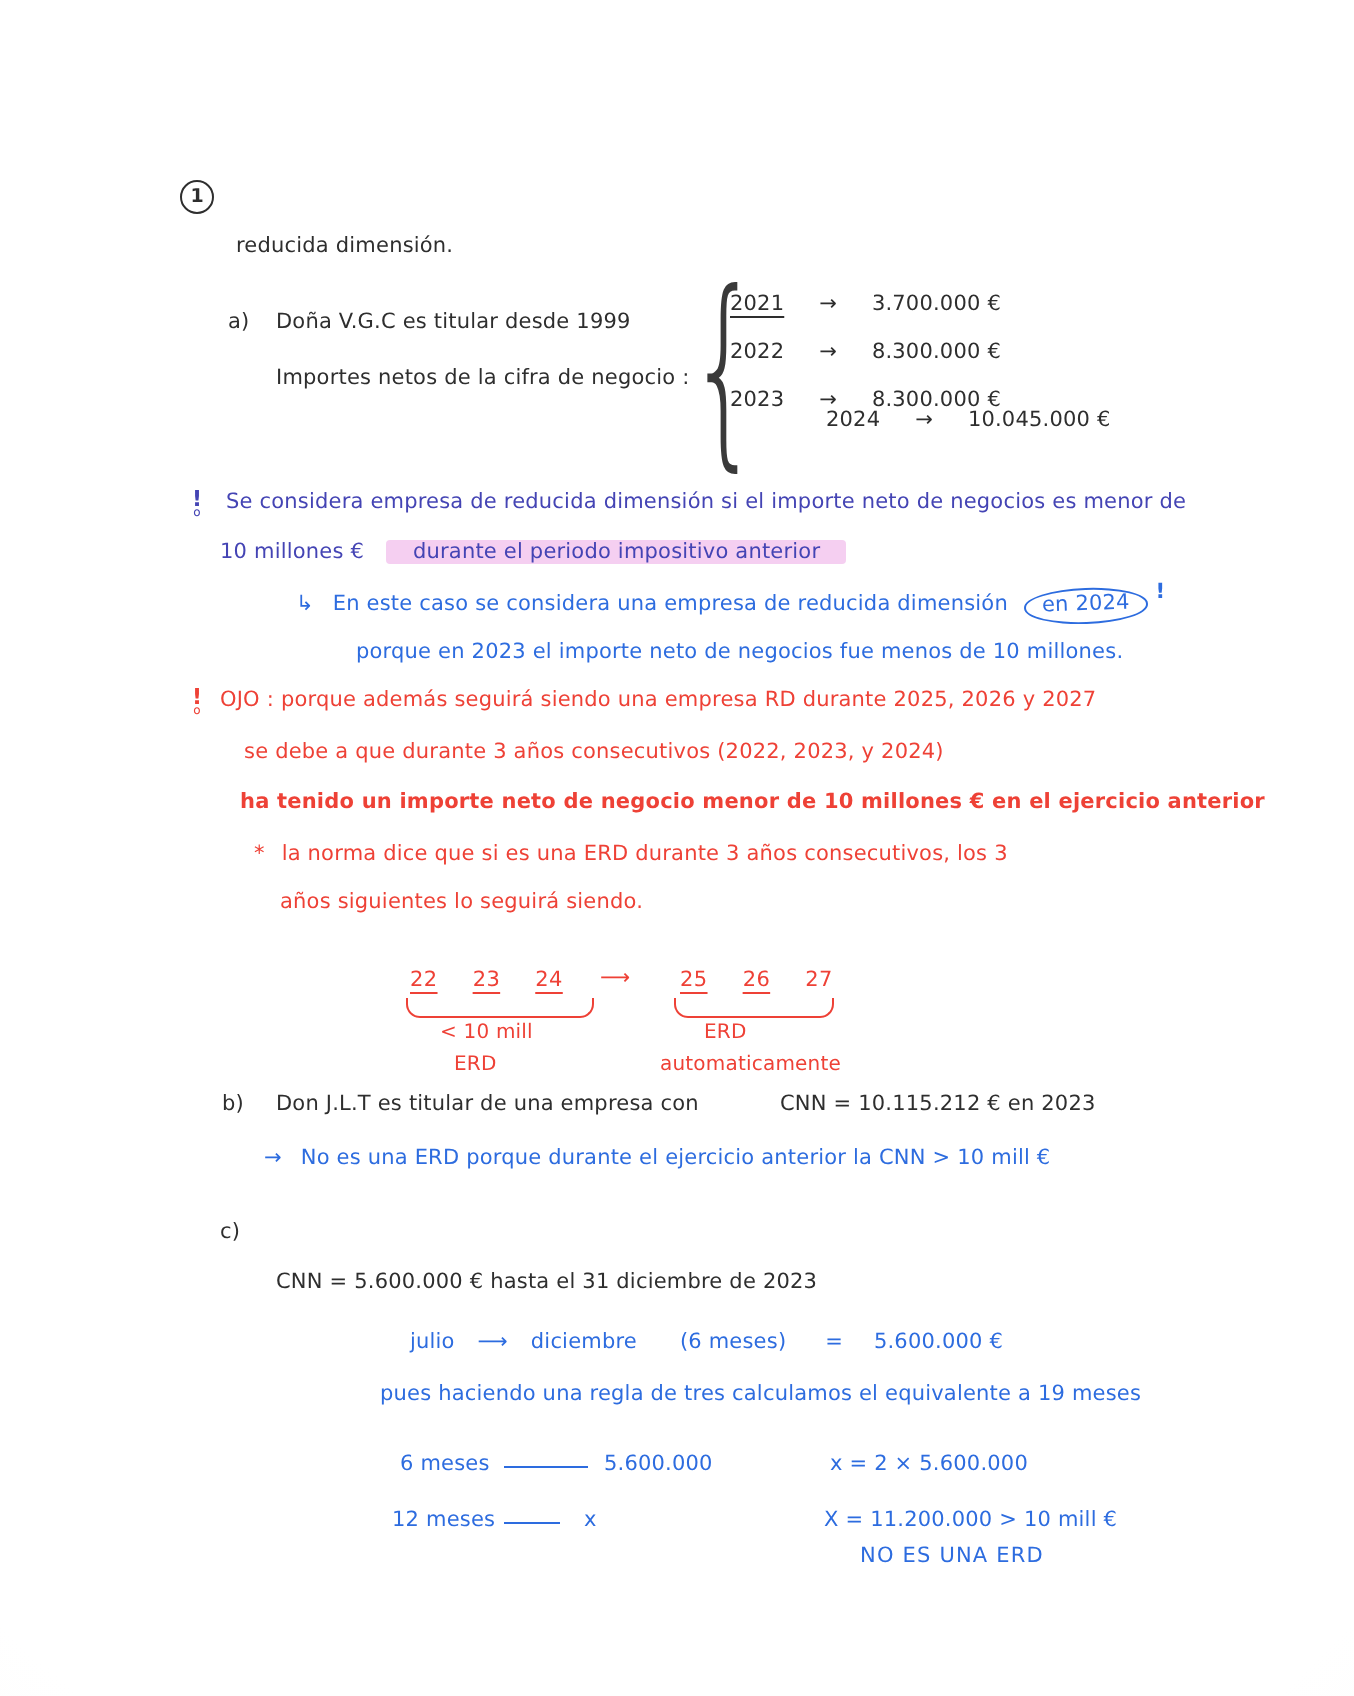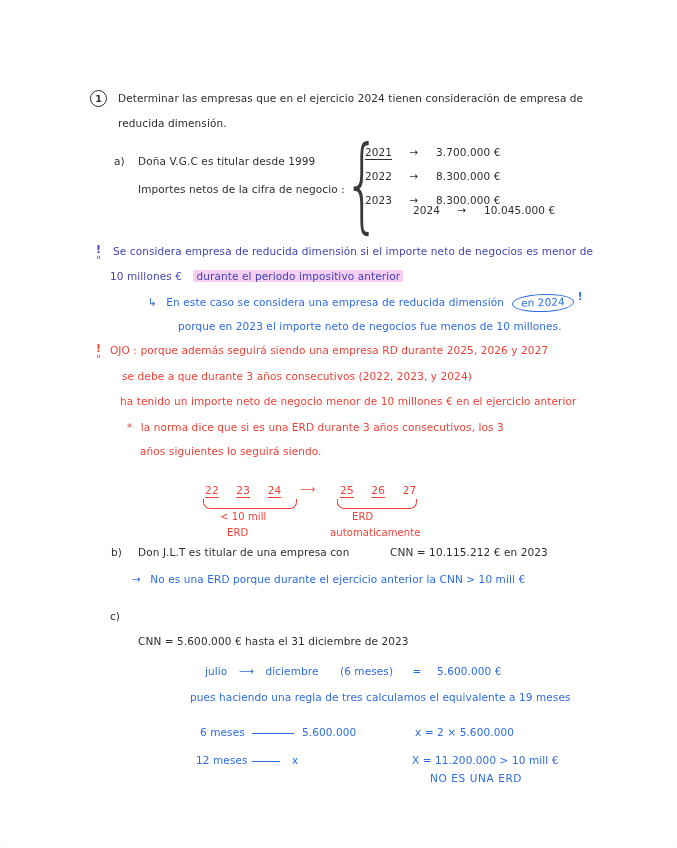--- a/index.html
+++ b/index.html
@@ -11,21 +11,21 @@
       radial-gradient(ellipse 120% 110% at 50% 45%, #ffffff 62%, #fbfbfa 82%, #f1f1ef 97%);
     font-family:"DejaVu Sans", sans-serif;
     color:#2e2e2e;
     overflow:hidden;
   }
   .line{position:absolute;white-space:nowrap;font-size:10.5px;letter-spacing:.1px;line-height:1.2;}
   .ink{color:#2e2e2e;}
   .blued{color:#4444b4;}
   .blue{color:#2d6cdf;}
   .red{color:#ee4136;}
-  .hl{background:rgba(236,160,228,.5);border-radius:2px;padding:0 3px;}
+  .hl{background:rgba(236,160,228,.5);border-radius:2px;padding:0 13px;}
   .circle-num{
     display:inline-flex;align-items:center;justify-content:center;
     width:15px;height:15px;border:1.3px solid #2e2e2e;border-radius:50%;
     font-size:9.5px;font-weight:bold;
   }
   .ellipse{
     display:inline-block;border:1.4px solid #2d6cdf;border-radius:50%;
     padding:1px 8px 2px 8px;transform:rotate(-2deg);
   }
   .excl-marker{position:absolute;text-align:center;line-height:1;}
@@ -46,21 +46,20 @@
   .sp{display:inline-block;width:14px;}
 </style>
 </head>
 <body>
 
 <div id="page">
 
   <span class="circle-num" style="left:90px;top:90px;position:absolute;">
       <span>1</span>
     </span>
-  <div class="line ink" style="left:118px;top:92px;">Determinar las empresas que en el ejercicio 2024 tienen consideración de empresa de</div>
   <div class="line ink" style="left:118px;top:117px;">reducida dimensión.</div>
 
   <div class="line ink" style="left:114px;top:155px;">a)</div>
   <div class="line ink" style="left:138px;top:155px;">Doña V.G.C es titular desde 1999</div>
   <div class="line ink" style="left:138px;top:183px;">Importes netos de la cifra de negocio :</div>
 
   <span class="brace" style="left:344px;top:132px;">{</span>
 
   <div class="line ink" style="left:365px;top:146px;">
     <span class="yr">2021</span><span class="sp"></span>
@@ -99,21 +98,21 @@
     <span class="raised">!</span>
   </div>
   <div class="line blue" style="left:178px;top:320px;">porque en 2023 el importe neto de negocios fue menos de 10 millones.</div>
 
   <div class="excl-marker red" style="left:96px;top:343px;">
     <span class="bang">!</span>
     <span class="ring">o</span>
   </div>
   <div class="line red" style="left:110px;top:344px;">OJO : porque además seguirá siendo una empresa RD durante 2025, 2026 y 2027</div>
   <div class="line red" style="left:122px;top:370px;">se debe a que durante 3 años consecutivos (2022, 2023, y 2024)</div>
-  <div class="line red" style="left:120px;top:395px;">ha tenido un importe neto de negocio menor de 10 millones € en el ejercicio anterior</div>
+  <div class="line red" style="left:120px;top:395px;font-weight:bold;">ha tenido un importe neto de negocio menor de 10 millones € en el ejercicio anterior</div>
   <div class="line red" style="left:127px;top:421px;">
     <span>*</span><span class="sp" style="width:5px;"></span>
     <span>la norma dice que si es una ERD durante 3 años consecutivos, los 3</span>
   </div>
   <div class="line red" style="left:140px;top:445px;">años siguientes lo seguirá siendo.</div>
 
   <div class="line red" style="left:205px;top:484px;letter-spacing:.2px;">
     <span class="yr">22</span><span class="sp"></span>
     <span class="yr">23</span><span class="sp"></span>
     <span class="yr">24</span>

